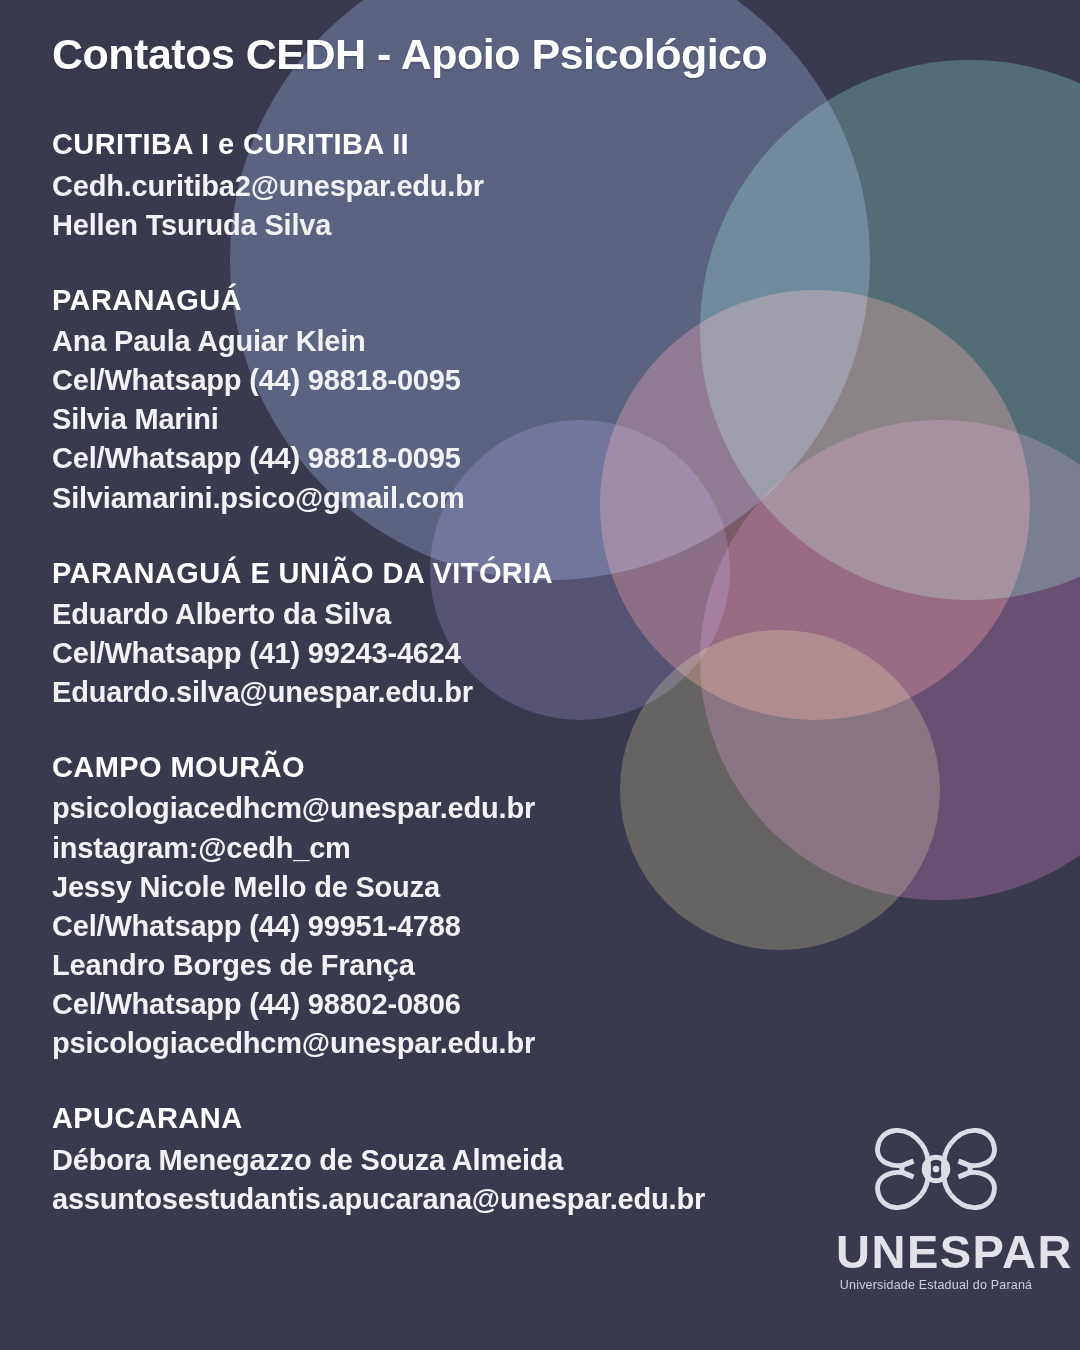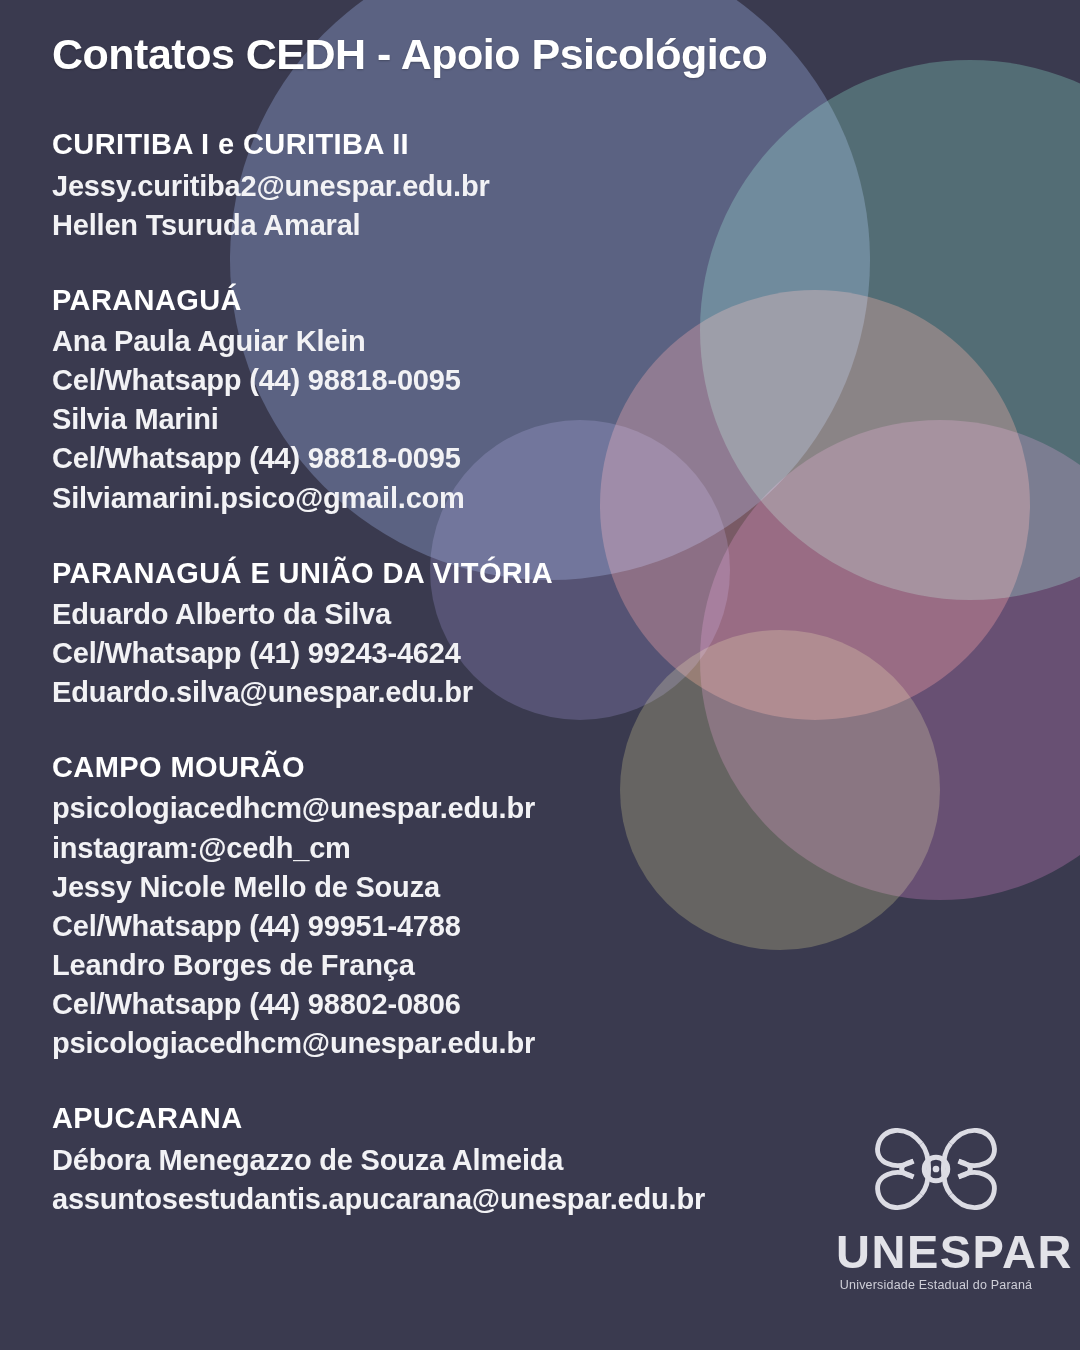--- a/index.html
+++ b/index.html
@@ -141,22 +141,22 @@
     <div class="circle c-violet-soft"></div>
     <div class="circle c-olive"></div>
   </div>
 
   <div class="content">
 
     <h1 class="title">Contatos CEDH - Apoio Psicológico</h1>
 
     <section class="block">
       <div class="block-heading">CURITIBA I e CURITIBA II</div>
-      <div class="block-line">Jessy.curitiba2@unespar.edu.br</div>
-      <div class="block-line">Hellen Tsuruda Amaral</div>
+      <div class="block-line">Cedh.curitiba2@unespar.edu.br</div>
+      <div class="block-line">Hellen Tsuruda Silva</div>
     </section>
 
     <section class="block">
       <div class="block-heading">PARANAGUÁ</div>
       <div class="block-line">Ana Paula Aguiar Klein</div>
       <div class="block-line">Cel/Whatsapp (44) 98818-0095</div>
       <div class="block-line">Silvia Marini</div>
       <div class="block-line">Cel/Whatsapp (44) 98818-0095</div>
       <div class="block-line">Silviamarini.psico@gmail.com</div>
     </section>

